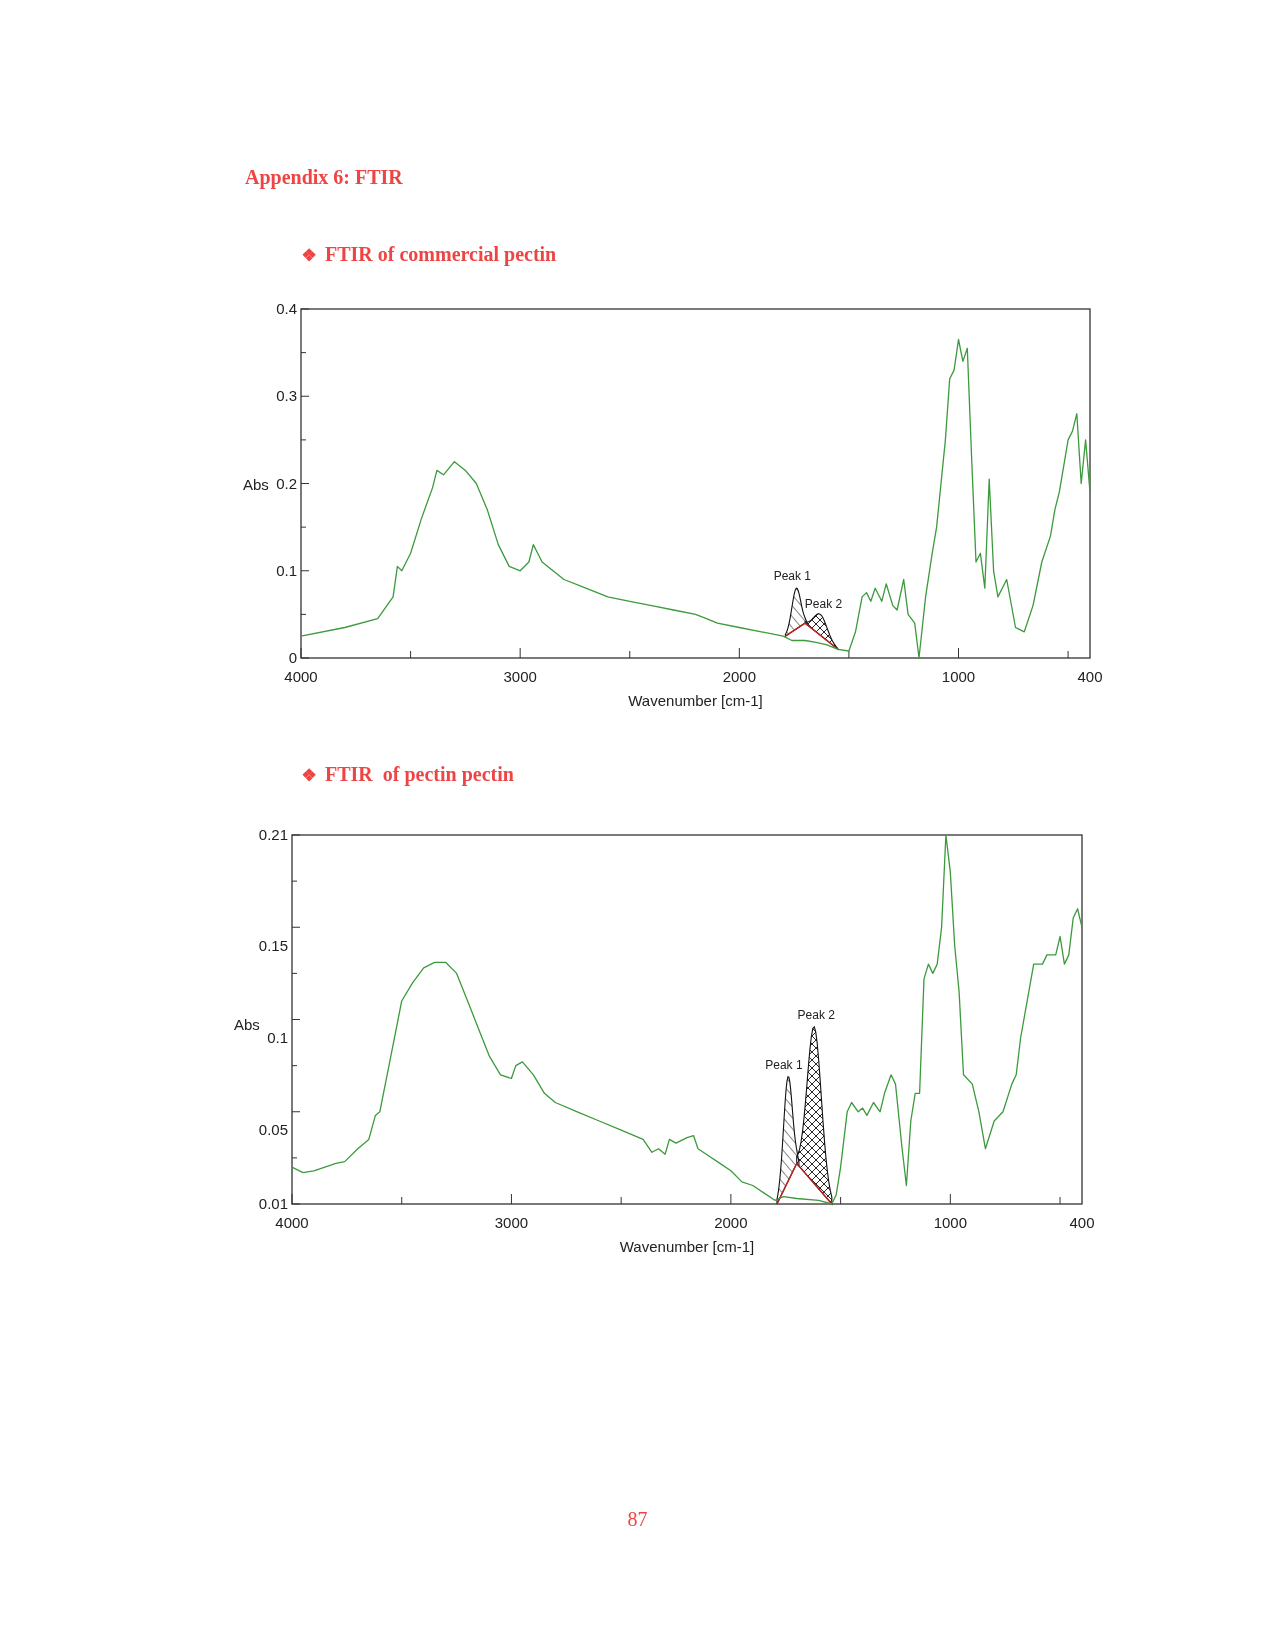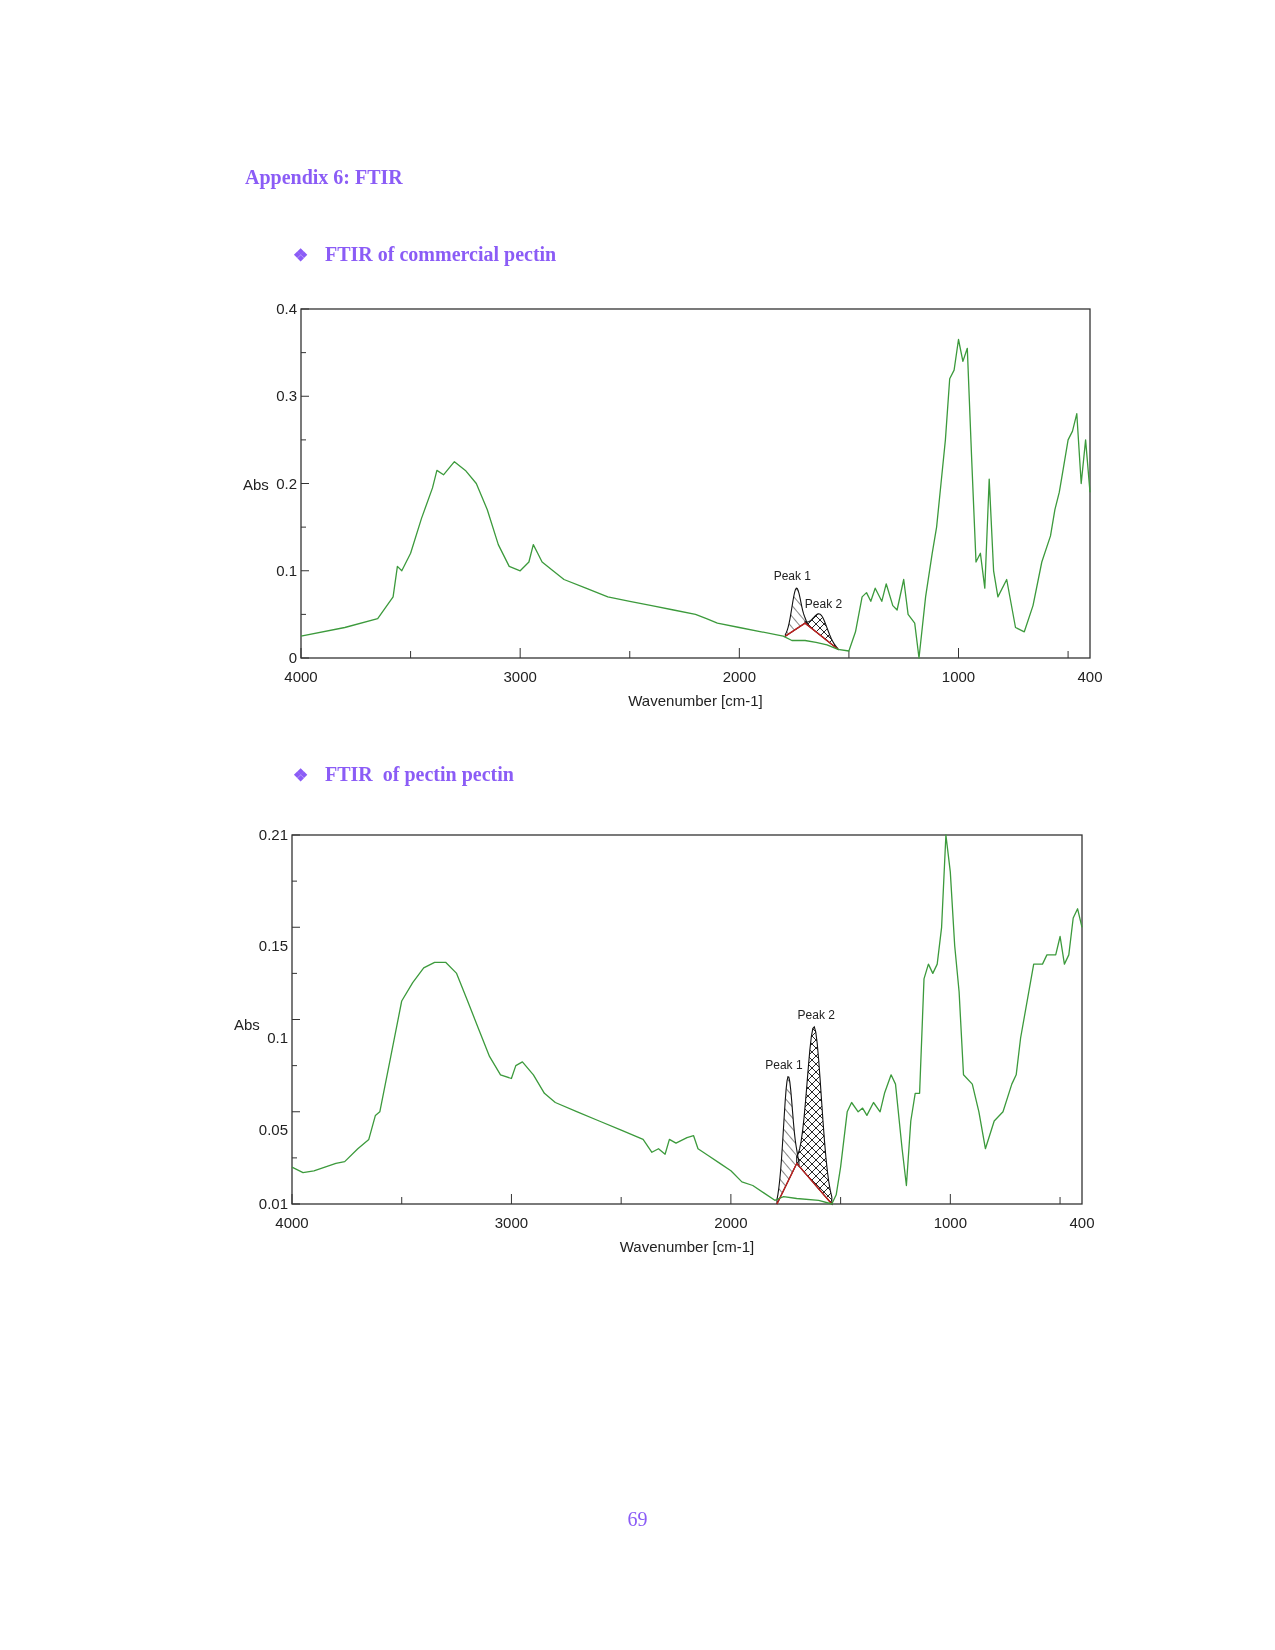--- a/index.html
+++ b/index.html
@@ -1,19 +1,19 @@
 <!DOCTYPE html>
 <html><head>
 <meta charset="utf-8">
 <style>
   html, body { margin: 0; padding: 0; background: #ffffff; }
   body { width: 1275px; height: 1650px; position: relative; overflow: hidden; }
-  .serif { font-family: "Liberation Serif", "DejaVu Serif", serif; color: #8b5cf6; }
+  .serif { font-family: "Liberation Serif", "DejaVu Serif", serif; color: #ef4444; }
   .appendix-title { position: absolute; left: 245px; top: 166px; font-size: 20px; font-weight: bold; }
-  .section-heading { position: absolute; font-size: 20px; font-weight: bold; white-space: pre; }
+  .section-heading { position: absolute; font-size: 20px; font-weight: bold; white-space: pre; text-align: center; }
   .section-heading .bullet { display: inline-block; width: 32px; font-size: 17px; }
   .chart-svg { position: absolute; left: 0; top: 0; }
   .page-number { position: absolute; left: 0; width: 1275px; top: 1508px; text-align: center; font-size: 20px; }
   svg text { font-family: "Liberation Sans", "DejaVu Sans", sans-serif; fill: #222; }
 </style>
 </head>
 <body>
 
 <div class="serif appendix-title">Appendix 6: FTIR</div>
 
@@ -105,13 +105,13 @@
       <text x="234" y="1030" font-size="15" text-anchor="start">Abs</text>
       <polygon points="776.9722222222222,1199.39738651828 777.8865740740741,1194.5389909030166 778.8009259259259,1188.282651496852 779.7152777777778,1180.30047278901 780.6296296296297,1170.3624427028674 781.5439814814813,1158.4332194039052 782.4583333333334,1144.7646661876145 783.3726851851852,1129.9545783460035 784.287037037037,1114.941726319682 785.2013888888889,1100.9183874509279 786.1157407407408,1089.1631505436244 787.0300925925926,1080.8230059350358 787.9444444444445,1076.695 788.8587962962964,1077.0646726017023 789.773148148148,1081.6464838769577 790.6875,1089.6433874509278 791.601851851852,1099.9083929863484 792.5162037037037,1111.162911679337 793.4305555555555,1122.2146661876145 794.3449074074075,1132.1248860705718 795.2592592592591,1140.2957760362008 796.1736111111111,1146.47547278901 797.087962962963,1151.8737973301854 798.0023148148148,1157.3080013196832 798.9166666666667,1161.3442615182798 798.9166666666667,1165.946875 798.0023148148148,1164.88984375 797.087962962963,1163.8328125 796.1736111111111,1164.5375 795.2592592592591,1166.4166666666667 794.3449074074075,1168.2958333333333 793.4305555555555,1170.175 792.5162037037037,1172.0541666666668 791.601851851852,1173.9333333333334 790.6875,1175.8125 789.773148148148,1177.6916666666666 788.8587962962964,1179.5708333333332 787.9444444444445,1181.45 787.0300925925926,1183.3291666666667 786.1157407407408,1185.2083333333333 785.2013888888889,1187.0875 784.287037037037,1188.9666666666667 783.3726851851852,1190.8458333333333 782.4583333333334,1192.725 781.5439814814813,1194.6041666666667 780.6296296296297,1196.4833333333333 779.7152777777778,1198.3625 778.8009259259259,1200.2416666666668 777.8865740740741,1202.1208333333334 776.9722222222222,1204" fill="url(#hatch-diag)" stroke="#111111" stroke-width="1.1"></polygon>
       <text x="783.9444444444445" y="1068.695" font-size="12" text-anchor="middle">Peak 1</text>
       <polygon points="796.7222222222222,1156.5195903845092 798.1851851851852,1153.75074225207 799.648148148148,1148.889081986481 801.1111111111111,1141.4437288328622 802.5740740740741,1131.0703398585003 804.037037037037,1117.71600605477 805.5,1101.7577830401665 806.962962962963,1084.0906089720015 808.4259259259259,1066.1198838249638 809.8888888888889,1049.6305237768295 811.3518518518518,1036.5366588373245 812.8148148148148,1028.5554076131161 814.2777777777777,1026.88 815.7407407407409,1031.937907613116 817.2037037037037,1043.3016588373243 818.6666666666666,1059.7780237768293 820.1296296296297,1079.6498838249638 821.5925925925925,1101.0031089720014 823.0555555555555,1122.0527830401666 824.5185185185186,1141.3935060547701 825.9814814814814,1158.1303398585003 827.4444444444445,1171.8862288328621 828.9074074074075,1182.714081986481 830.3703703703703,1190.9582422520698 831.8333333333334,1197.1095903845091 831.8333333333334,1204 830.3703703703703,1202.30875 828.9074074074075,1200.6175 827.4444444444445,1198.92625 825.9814814814814,1197.235 824.5185185185186,1195.54375 823.0555555555555,1193.8525 821.5925925925925,1192.1612499999999 820.1296296296297,1190.47 818.6666666666666,1188.77875 817.2037037037037,1187.0875 815.7407407407409,1185.39625 814.2777777777777,1183.705 812.8148148148148,1182.01375 811.3518518518518,1180.3225 809.8888888888889,1178.63125 808.4259259259259,1176.94 806.962962962963,1175.24875 805.5,1173.5575 804.037037037037,1171.86625 802.5740740740741,1170.175 801.1111111111111,1168.4837499999999 799.648148148148,1166.7925 798.1851851851852,1165.10125 796.7222222222222,1163.41" fill="url(#hatch-cross)" stroke="#111111" stroke-width="1.1"></polygon>
       <text x="816.2777777777777" y="1018.8800000000001" font-size="12" text-anchor="middle">Peak 2</text>
       <polyline points="776.9722222222222,1204 796.7222222222222,1163.41 831.8333333333334,1204" fill="none" stroke="#c0201e" stroke-width="1.4"></polyline>
       <polyline points="292.0,1167.1 303.0,1172.6 313.9,1170.8 324.9,1167.1 335.9,1163.4 344.7,1161.6 357.8,1148.7 368.8,1139.4 375.4,1115.4 379.8,1111.8 390.8,1056.4 401.7,1001.0 412.7,982.6 423.7,967.8 434.6,962.3 445.6,962.3 456.6,973.4 467.6,1001.0 478.5,1028.7 489.5,1056.4 500.5,1074.8 511.4,1078.5 515.8,1065.6 522.4,1061.9 533.4,1074.8 544.4,1093.3 555.3,1102.5 577.3,1111.8 599.2,1121.0 621.2,1130.2 643.1,1139.4 651.9,1152.3 658.5,1148.7 665.1,1154.2 669.4,1139.4 676.0,1143.1 687.0,1137.6 693.6,1135.7 698.0,1148.7 708.9,1156.0 719.9,1163.4 730.9,1170.8 741.9,1181.9 752.8,1185.5 763.8,1192.9 774.8,1200.3 779.2,1198.5 783.6,1196.6 796.7,1198.5 818.7,1200.3 831.8,1204.0 836.2,1194.8 840.6,1167.1 847.2,1111.8 851.6,1102.5 858.2,1111.8 862.6,1108.1 866.9,1115.4 873.5,1102.5 880.1,1111.8 884.5,1093.3 891.1,1074.8 895.5,1084.1 902.1,1148.7 906.4,1185.5 910.8,1121.0 915.2,1093.3 919.6,1093.3 924.0,978.9 928.4,964.1 932.8,973.4 937.2,964.1 941.6,927.3 945.9,835.0 950.3,871.9 954.7,945.7 959.1,991.8 963.5,1074.8 972.3,1084.1 978.9,1111.8 985.4,1148.7 994.2,1121.0 1003.0,1111.8 1011.8,1084.1 1016.2,1074.8 1020.6,1038.0 1033.7,964.1 1042.5,964.1 1046.9,954.9 1055.7,954.9 1060.1,936.5 1064.4,964.1 1068.8,954.9 1073.2,918.0 1077.6,908.8 1082.0,927.3" fill="none" stroke="#3c9a3c" stroke-width="1.3" stroke-linejoin="round"></polyline>
     </g>
 </svg>
 
-<div class="serif page-number">69</div>
+<div class="serif page-number">87</div>
 
 </body></html>

